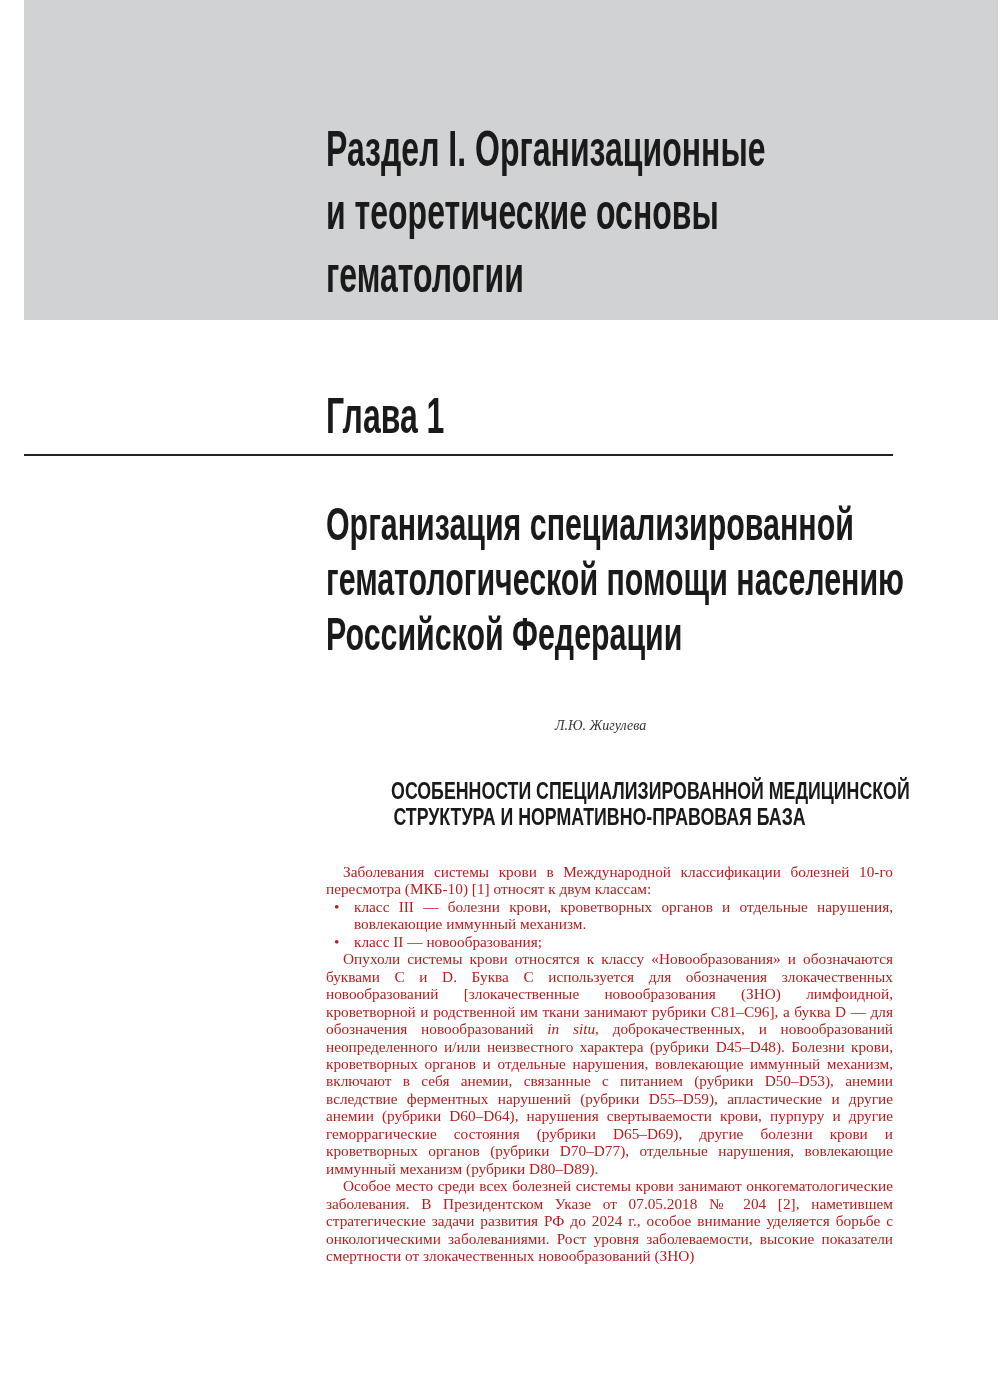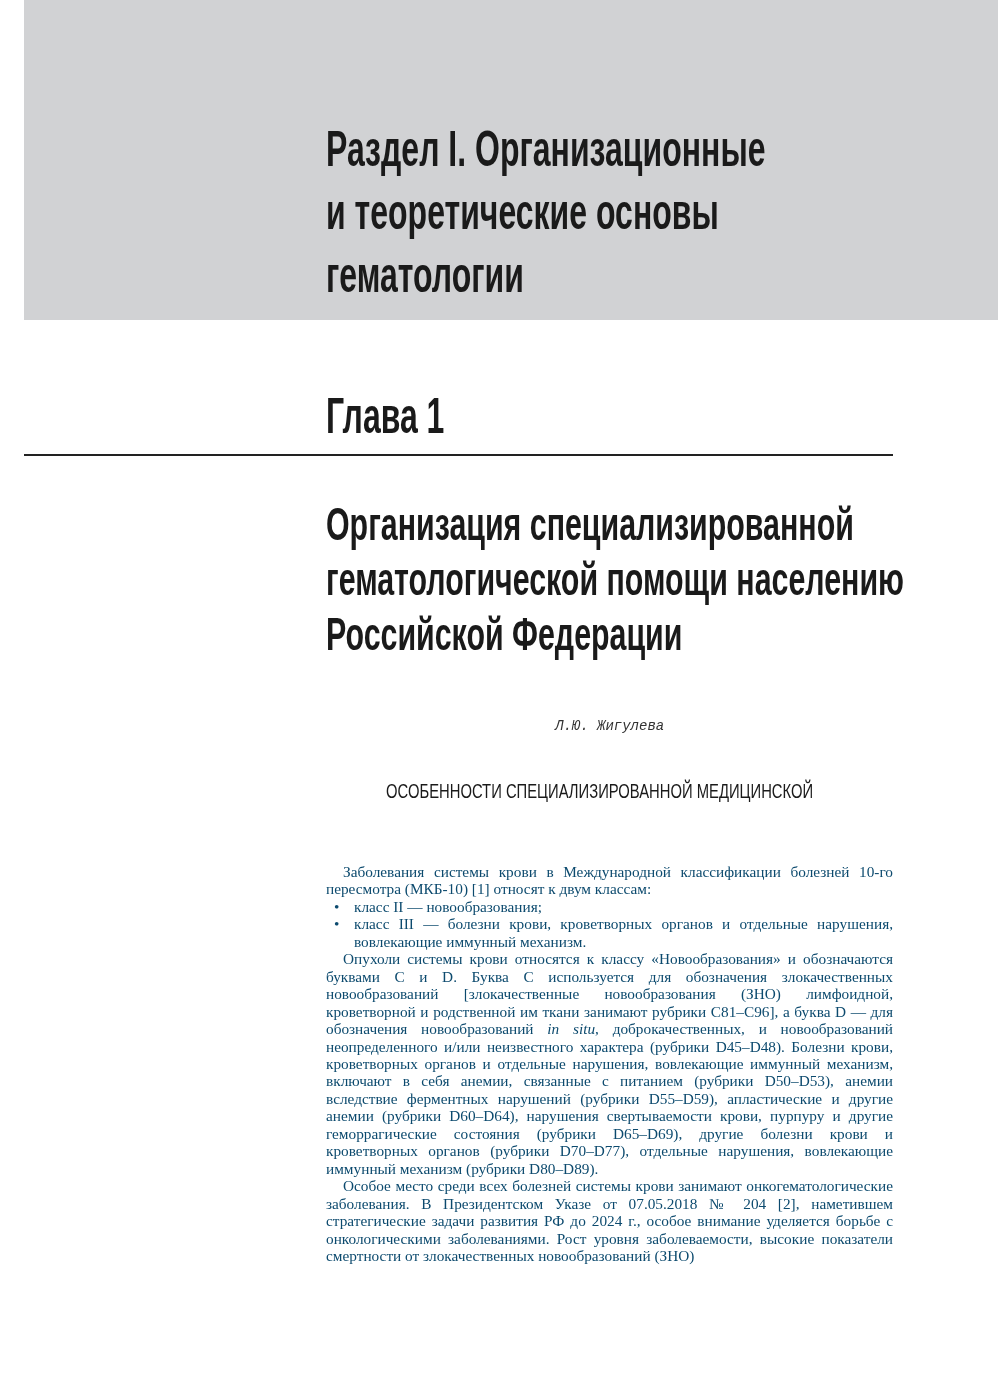--- a/index.html
+++ b/index.html
@@ -28,36 +28,36 @@
       position: absolute; left: 24px; top: 454px; width: 869px; height: 2px;
       background: #222;
     }
     .chapter-title {
       position: absolute; left: 326px; top: 497px;
       font-size: 46px; line-height: 55px;
       transform: scaleX(0.66);
     }
     .author {
       position: absolute; left: 555px; top: 718px;
-      font-family: Liberation Mono, monospace;
+      font-family: Liberation Serif, serif;
       font-style: italic; font-size: 14px; color: #333;
     }
     .section-heading {
       position: absolute; left: 300px; top: 778px; width: 600px;
       text-align: center;
       font-family: "Liberation Sans", "DejaVu Sans", sans-serif;
-      font-weight: normal; font-size: 20px; line-height: 26px; color: #1a1a1a;
+      font-weight: bold; font-size: 24px; line-height: 26px; color: #1a1a1a;
     }
     .section-heading span {
       display: inline-block; transform: scaleX(0.74); transform-origin: center top; white-space: nowrap;
     }
     .body-text {
       position: absolute; left: 326px; top: 863px; width: 567px;
       font-family: "Liberation Serif", "DejaVu Serif", serif;
-      font-size: 15.3px; line-height: 17.45px; color: #0c4a6e;
+      font-size: 15.3px; line-height: 17.45px; color: #b91c1c;
       text-align: justify;
     }
     .body-text p { margin: 0; text-indent: 17px; }
     .body-text ul { margin: 0; padding: 0 0 0 28px; list-style: none; }
     .body-text li { position: relative; }
     .body-text li::before {
       content: "\2022"; position: absolute; left: -20px; top: 0;
     }
     .body-text em { }
   </style>
@@ -79,23 +79,24 @@
 <div class="chapter-title cond">
   <div>Организация специализированной</div>
   <div>гематологической помощи населению</div>
   <div>Российской Федерации</div>
 </div>
 
 <div class="author">Л.Ю. Жигулева</div>
 
 <div class="section-heading">
   <div><span>ОСОБЕННОСТИ СПЕЦИАЛИЗИРОВАННОЙ МЕДИЦИНСКОЙ</span></div>
+  <div><span>СТРУКТУРА И НОРМАТИВНО-ПРАВОВАЯ БАЗА</span></div>
 </div>
 
 <div class="body-text">
   <p>Заболевания системы крови в Международной классификации болезней 10-го пересмотра (МКБ-10) [1] относят к двум классам:</p>
   <ul>
+    <li>класс III — болезни крови, кроветворных органов и отдельные нарушения, вовлекающие иммунный механизм.</li>
     <li>класс II — новообразования;</li>
-    <li>класс III — болезни крови, кроветворных органов и отдельные нарушения, вовлекающие иммунный механизм.</li>
   </ul>
   <p><span>Опухоли системы крови относятся к классу «Новообразования» и обозначаются буквами C и D. Буква C используется для обозначения злокачественных новообразований [злокачественные новообразования (ЗНО) лимфоидной, кроветворной и родственной им ткани занимают рубрики C81–C96], а буква D — для обозначения новообразований </span><em>in situ</em><span>, доброкачественных, и новообразований неопределенного и/или неизвестного характера (рубрики D45–D48). Болезни крови, кроветворных органов и отдельные нарушения, вовлекающие иммунный механизм, включают в себя анемии, связанные с питанием (рубрики D50–D53), анемии вследствие ферментных нарушений (рубрики D55–D59), апластические и другие анемии (рубрики D60–D64), нарушения свертываемости крови, пурпуру и другие геморрагические состояния (рубрики D65–D69), другие болезни крови и кроветворных органов (рубрики D70–D77), отдельные нарушения, вовлекающие иммунный механизм (рубрики D80–D89).</span></p>
   <p>Особое место среди всех болезней системы крови занимают онкогематологические заболевания. В Президентском Указе от 07.05.2018 № 204 [2], наметившем стратегические задачи развития РФ до 2024 г., особое внимание уделяется борьбе с онкологическими заболеваниями. Рост уровня заболеваемости, высокие показатели смертности от злокачественных новообразований (ЗНО)</p>
 </div>
 
 </body></html>

